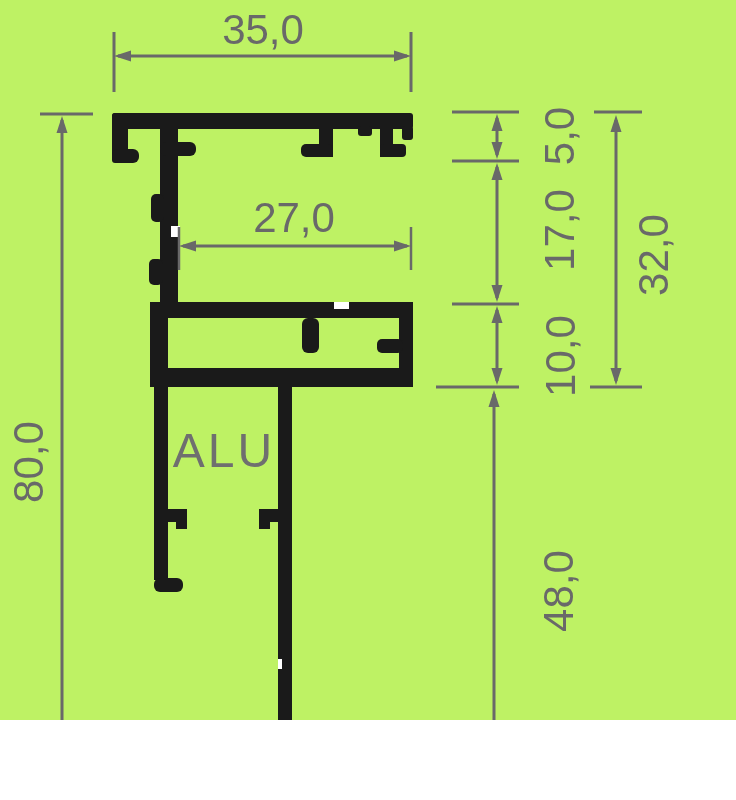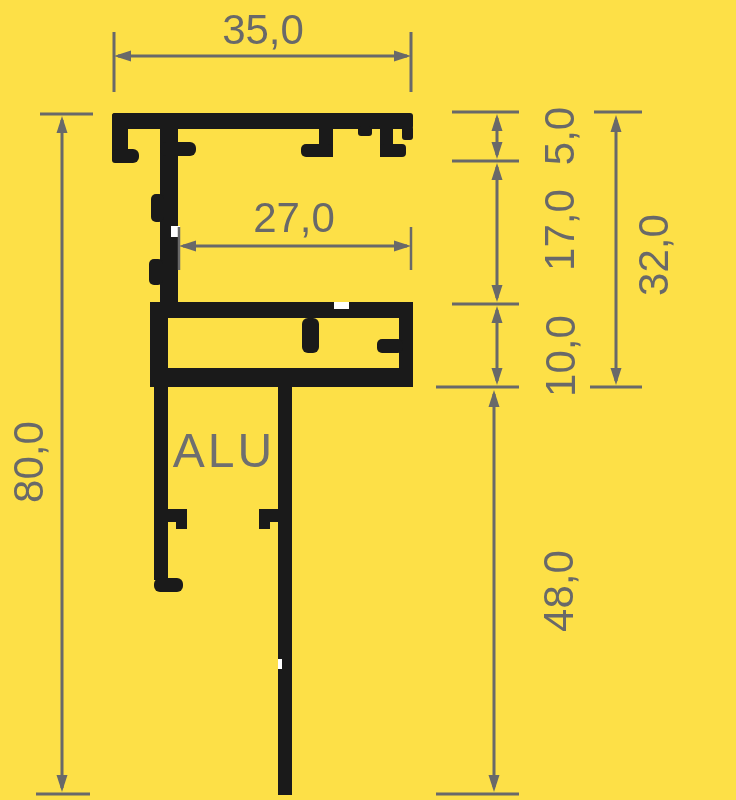--- a/index.html
+++ b/index.html
@@ -3,22 +3,22 @@
 <meta charset="utf-8">
 <style>
   html, body {
     margin: 0;
     padding: 0;
     background: #ffffff;
   }
   .canvas {
     position: relative;
     width: 736px;
-    height: 800px;
-    background: #fde047;
+    height: 720px;
+    background: #bef264;
     overflow: hidden;
   }
   svg {
     display: block;
   }
   .dim-text {
     font-family: "Liberation Sans", "DejaVu Sans", sans-serif;
     font-size: 42px;
     fill: #696969;
   }

